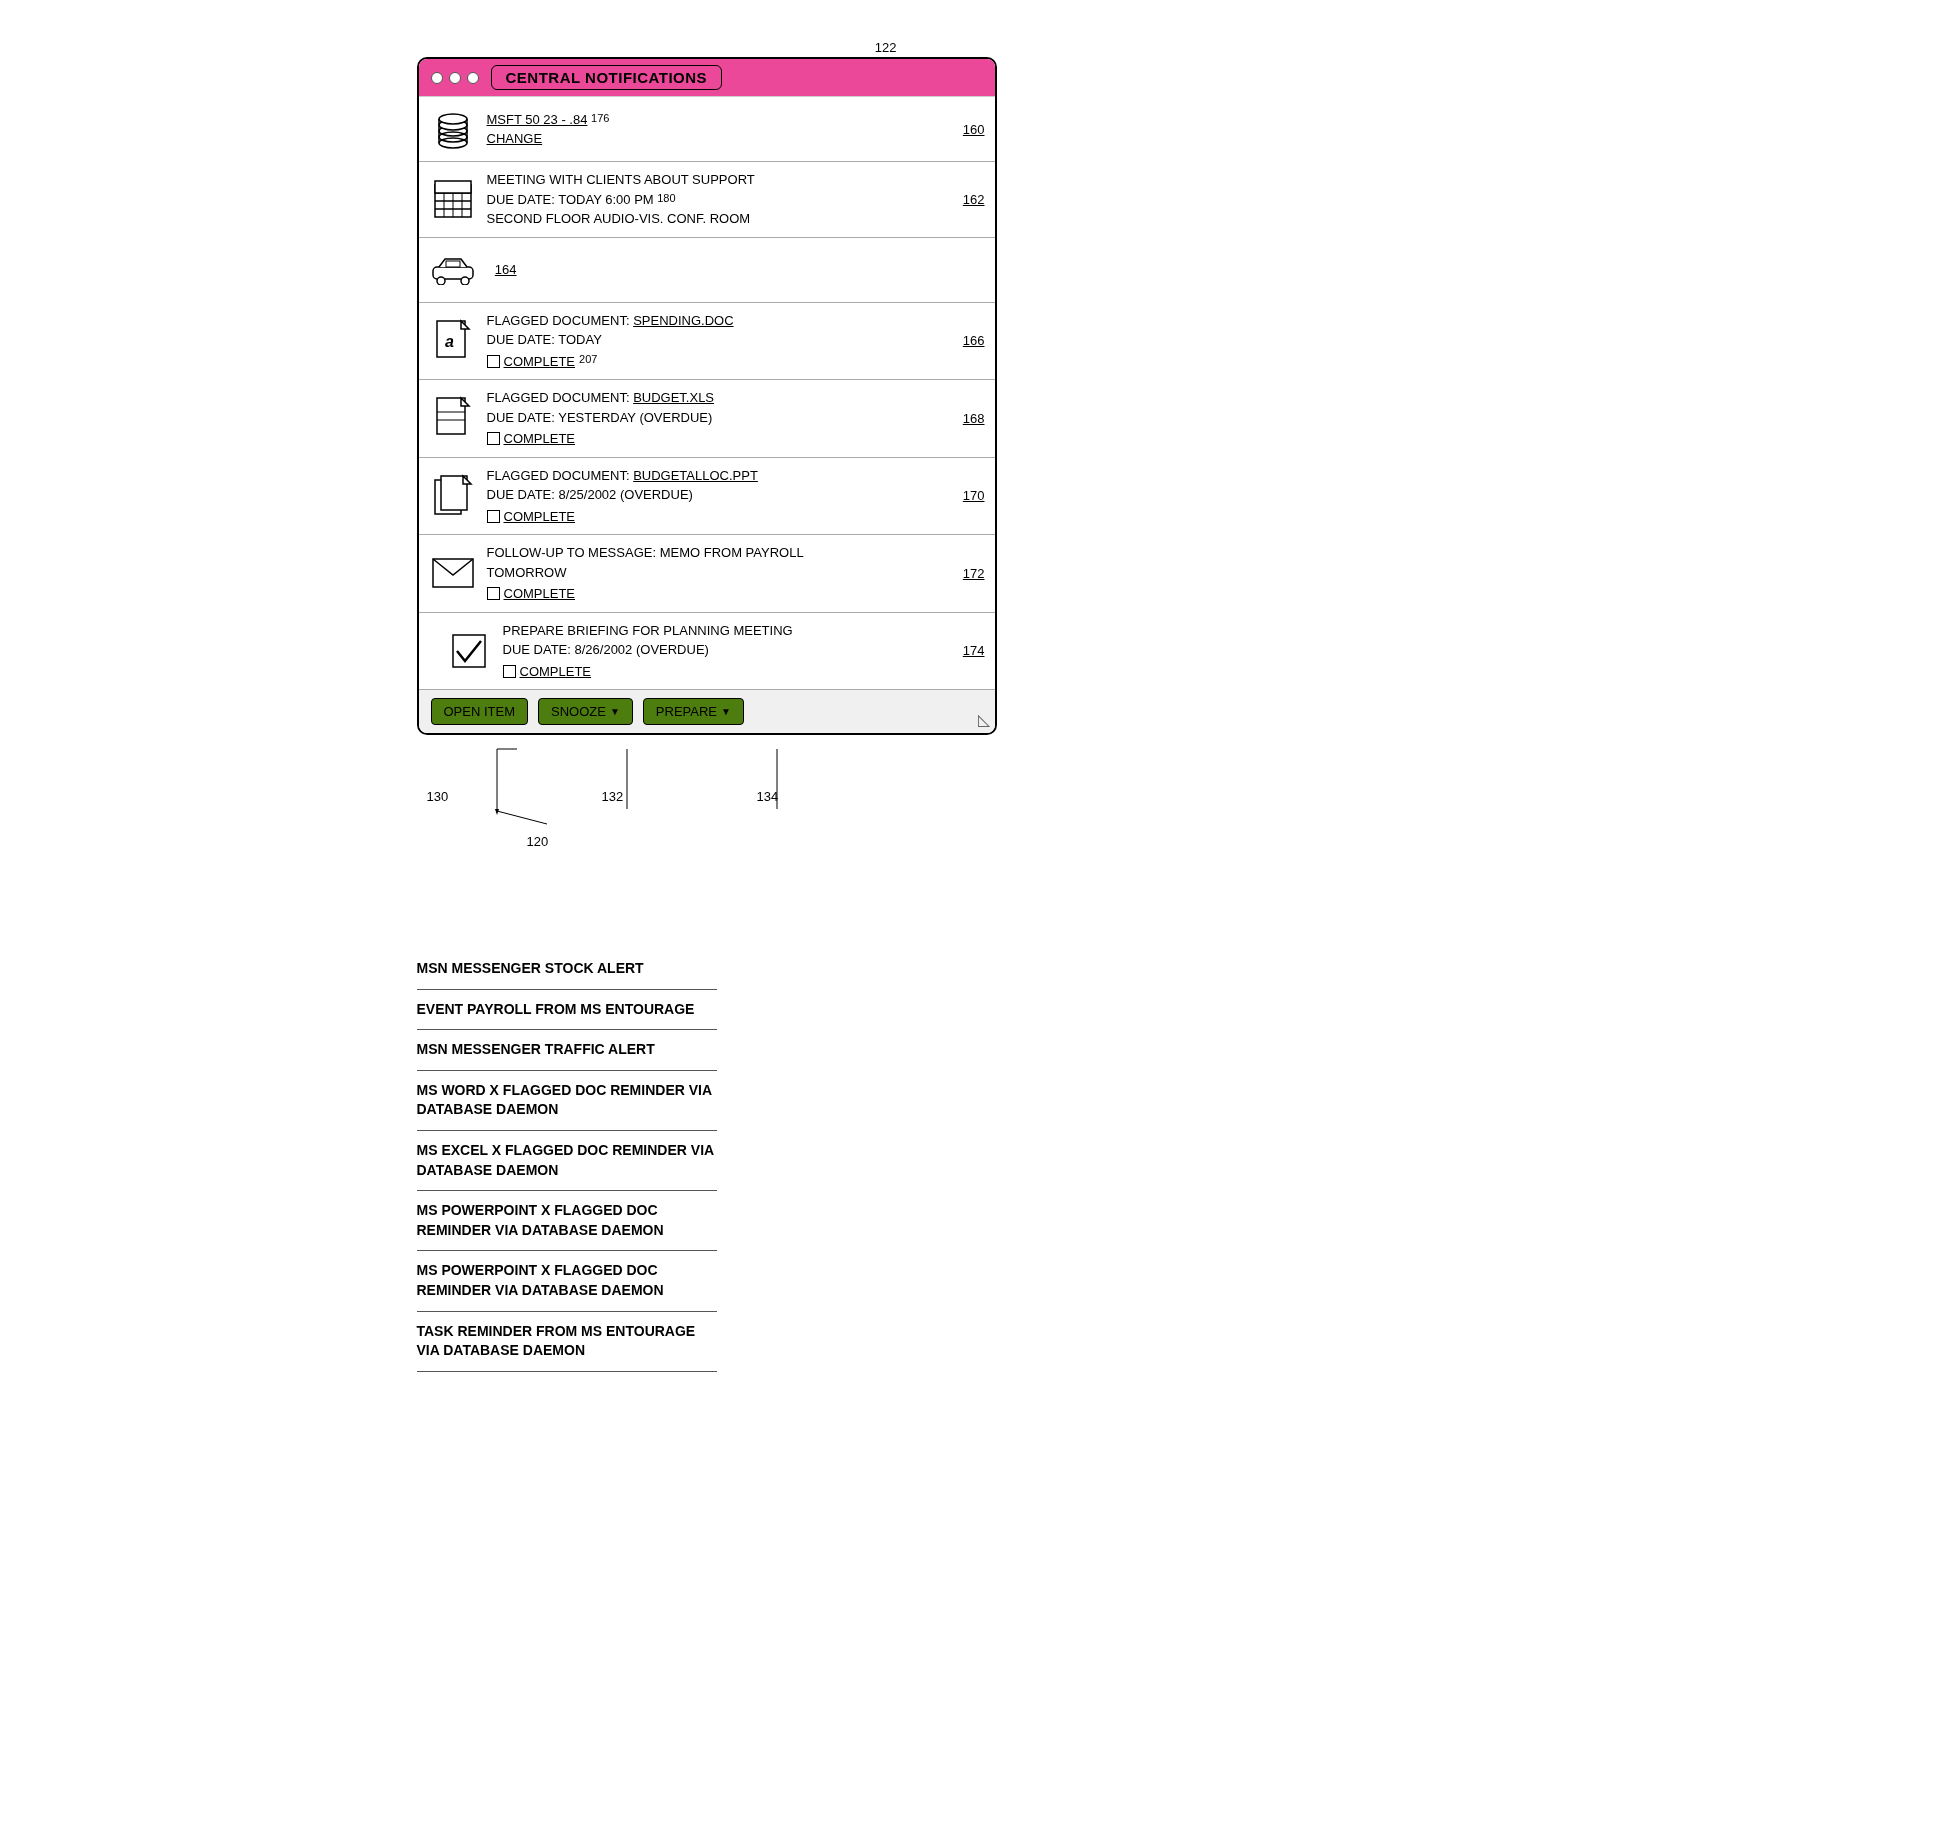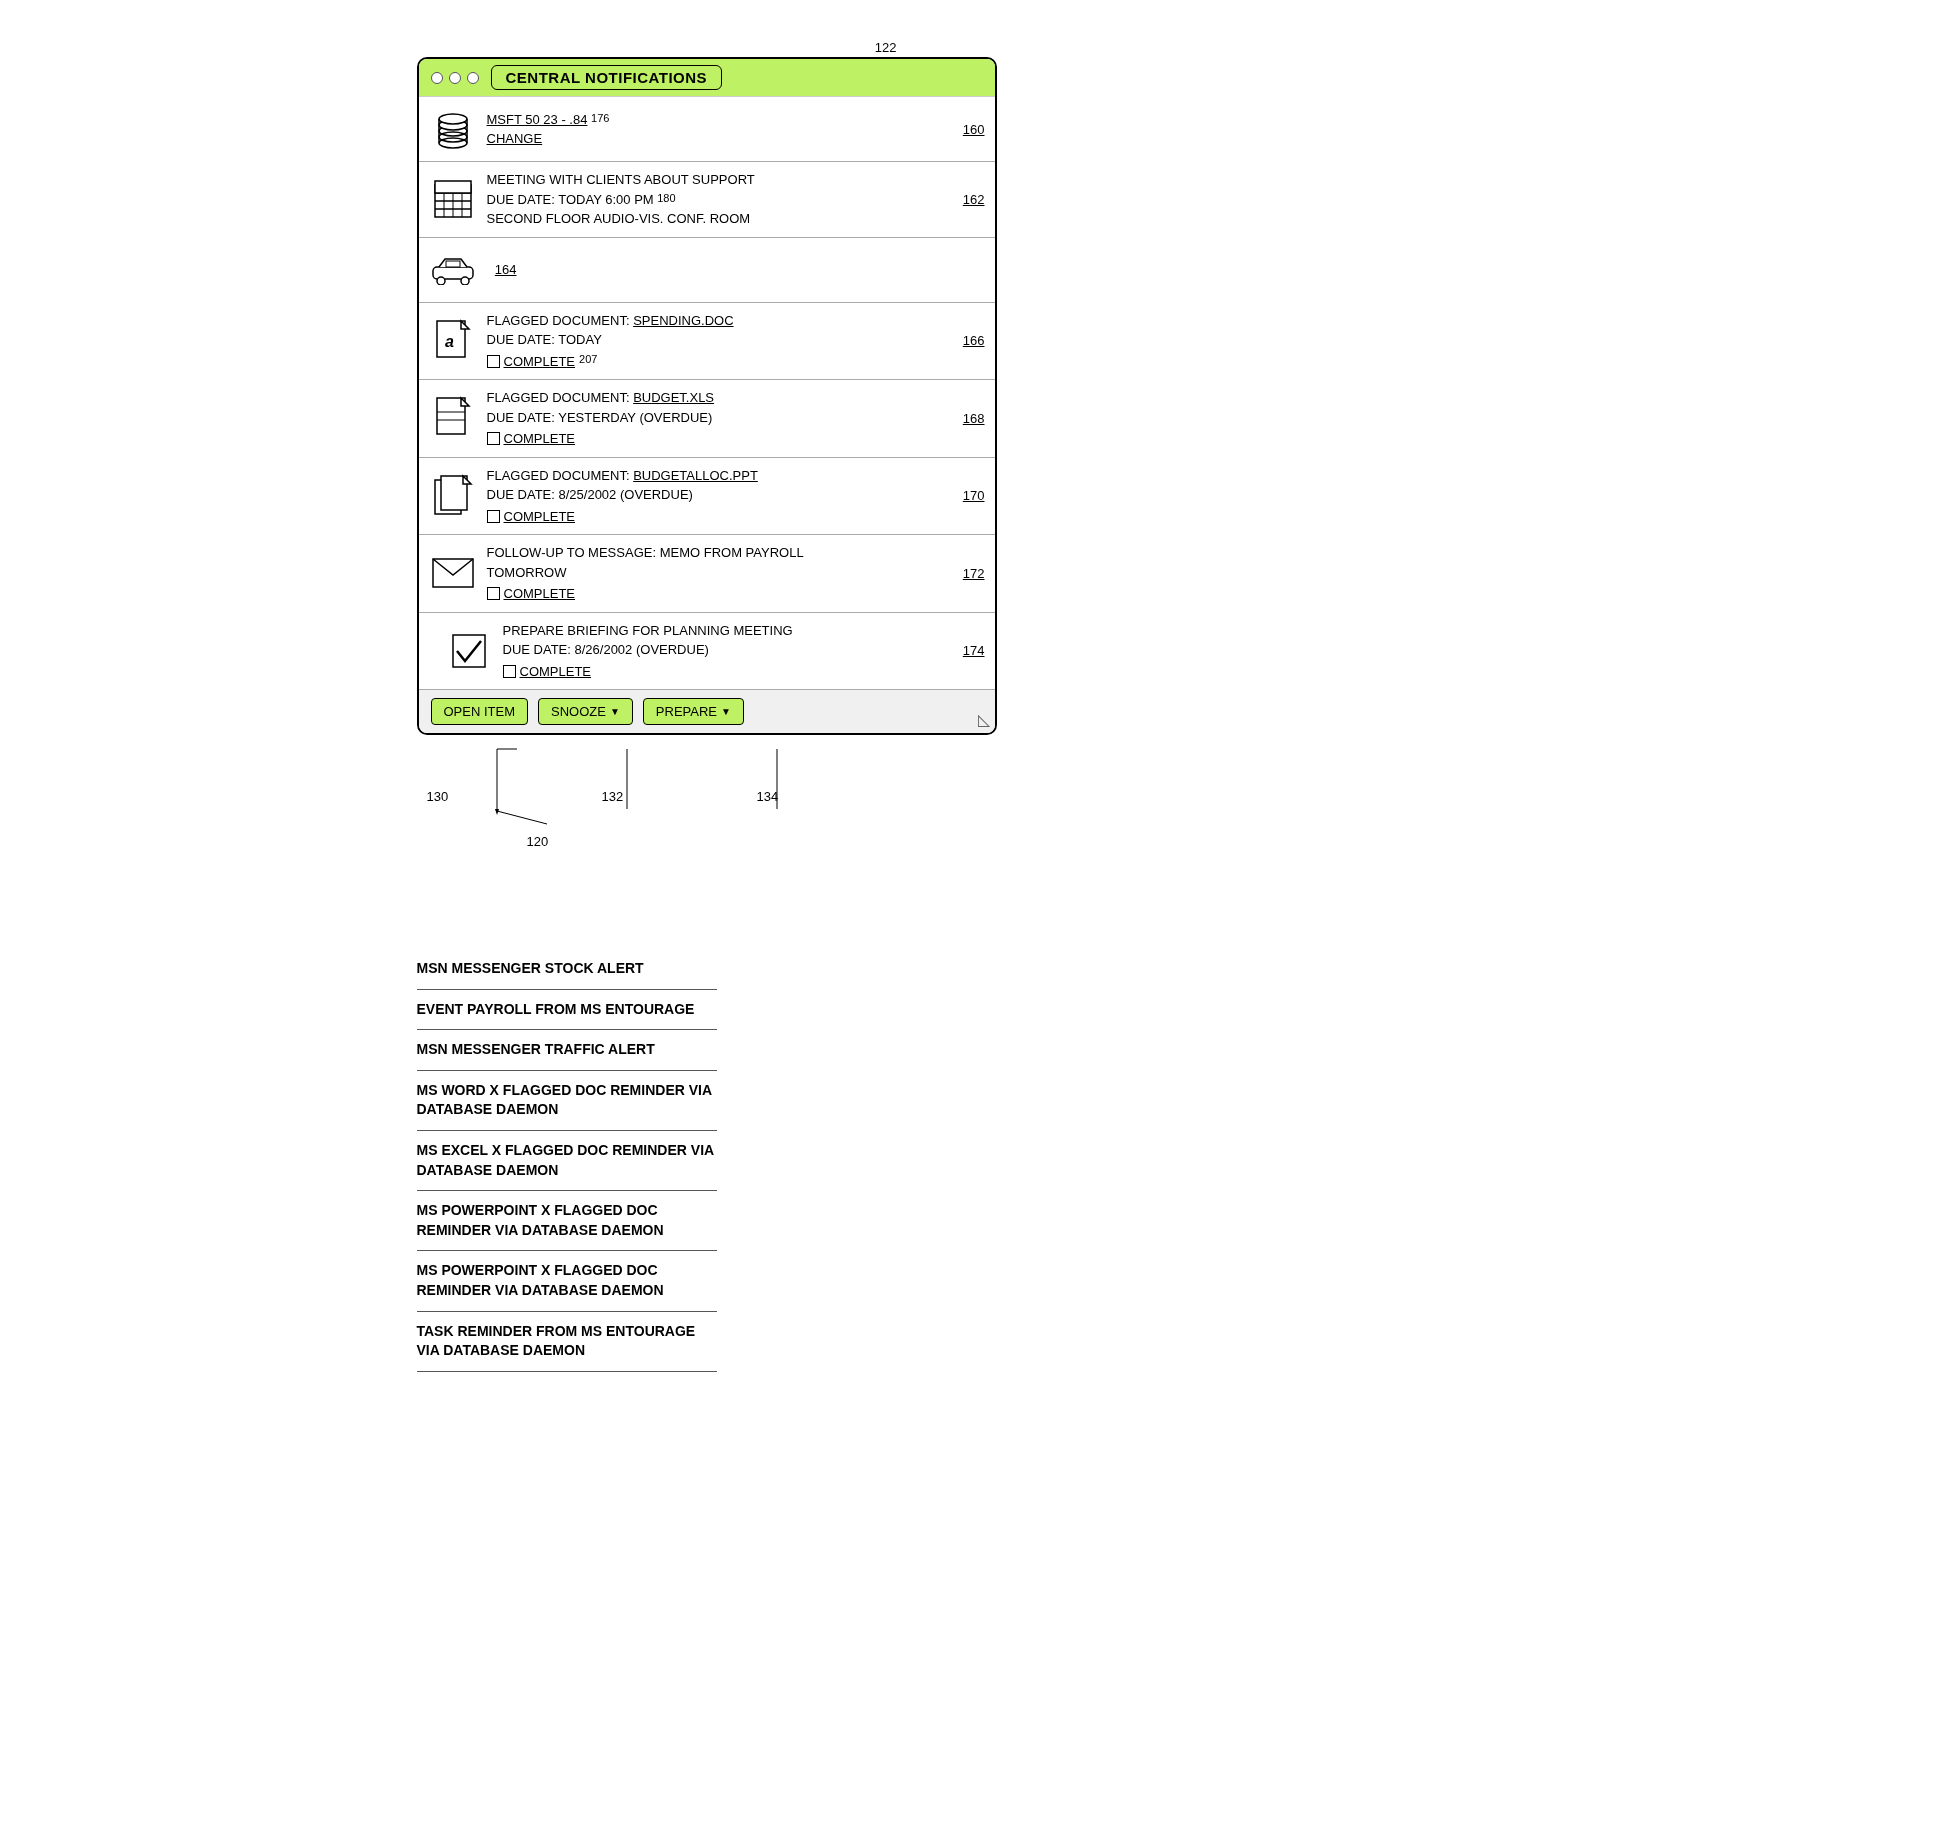--- a/index.html
+++ b/index.html
@@ -39,21 +39,21 @@
       width: 580px;
       background: #fff;
       overflow: hidden;
     }
 
     .title-bar {
       display: flex;
       align-items: center;
       padding: 6px 12px;
       border-bottom: 1px solid #ccc;
-      background: #bef264;
+      background: #ec4899;
     }
 
     .traffic-lights {
       display: flex;
       gap: 6px;
       margin-right: 12px;
     }
     .traffic-light {
       width: 12px;
       height: 12px;
@@ -133,21 +133,21 @@
       align-items: center;
       background: #f0f0f0;
       position: relative;
     }
 
     .toolbar-btn {
       border: 1.5px solid #000;
       border-radius: 4px;
       padding: 5px 12px;
       font-size: 13px;
-      background: #bef264;
+      background: #4d7c0f;
       cursor: pointer;
       display: flex;
       align-items: center;
       gap: 4px;
     }
 
     .dropdown-arrow {
       font-size: 10px;
     }
 

